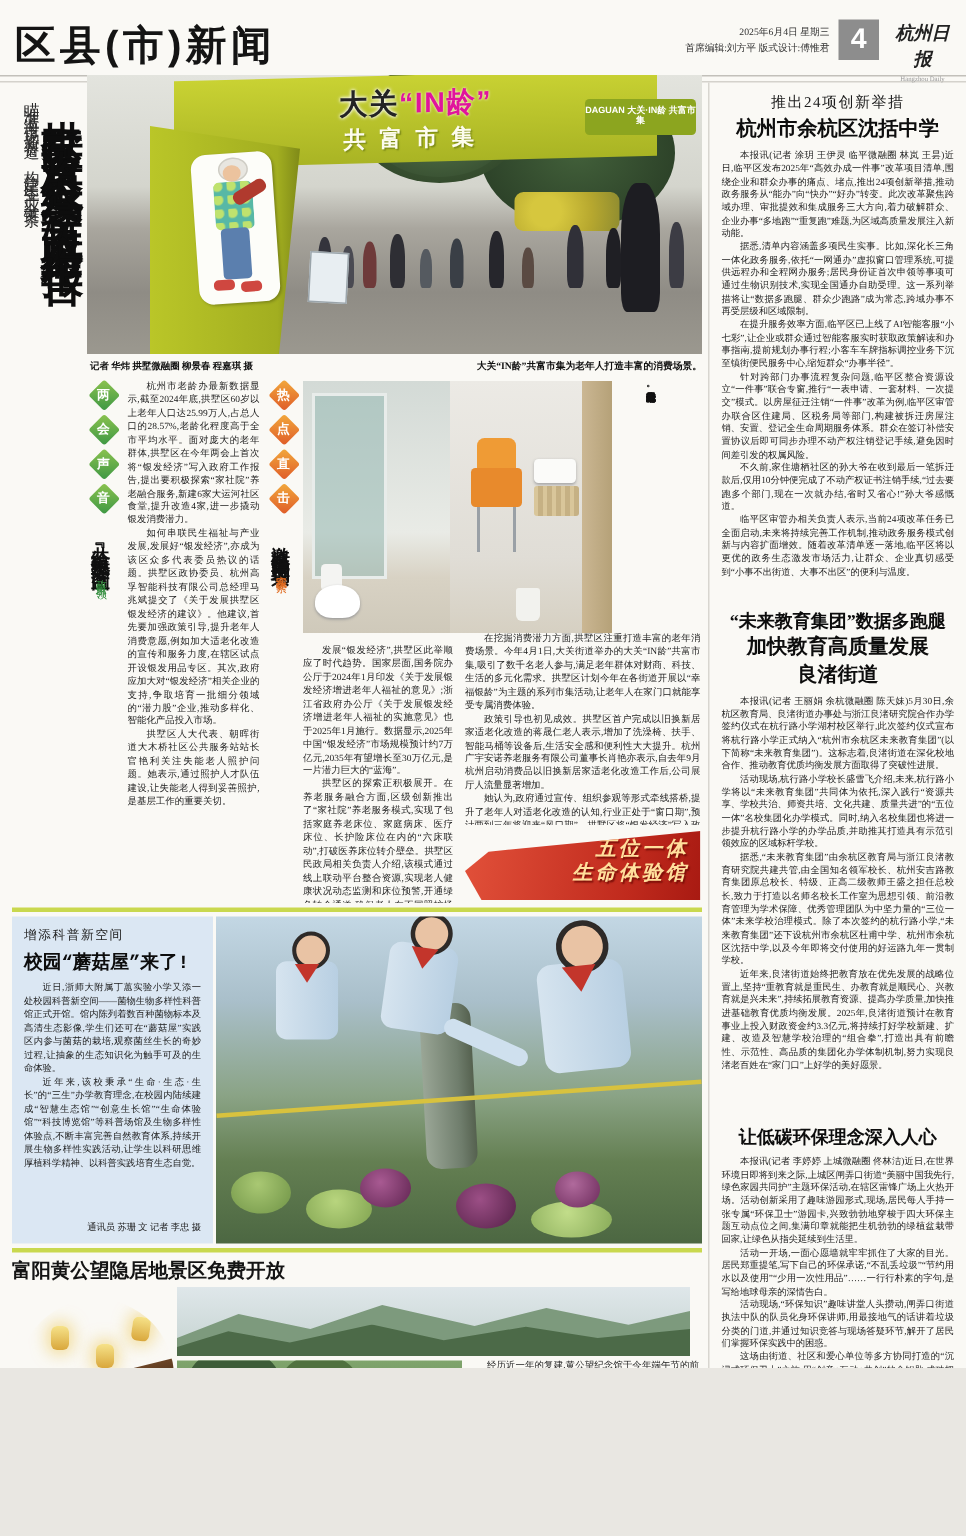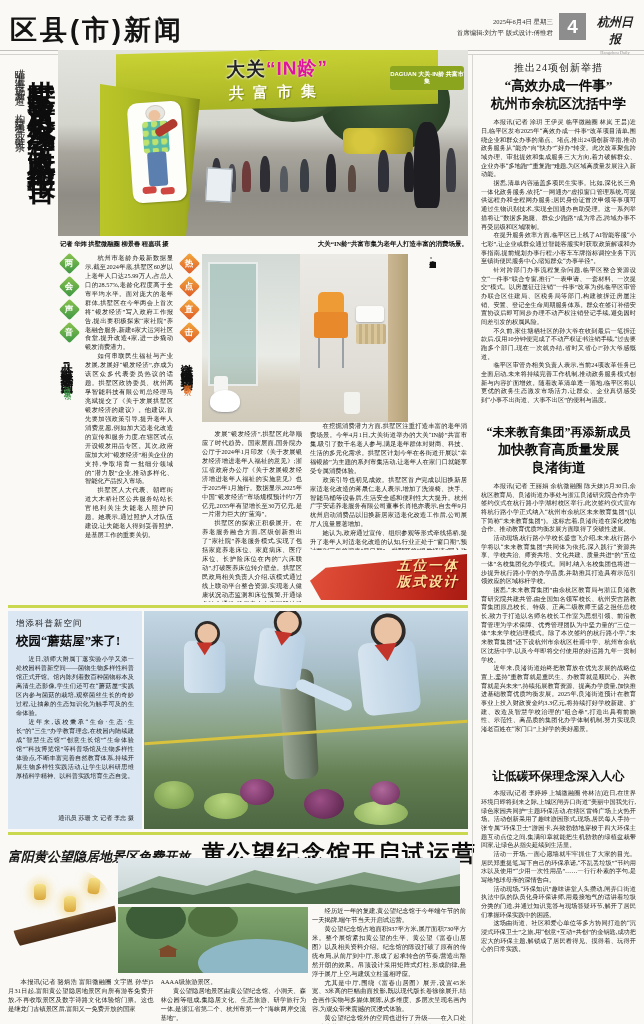--- a/index.html
+++ b/index.html
@@ -1,16 +1,16 @@
 <!DOCTYPE html>
 <html><head>
 <meta charset="utf-8">
 <style>
   html,body{margin:0;padding:0;background:#e9e7e2;}
-  .page{position:relative;width:644px;height:1024px;background:#faf9f5;overflow:hidden;
+  .page{position:relative;width:644px;height:912px;background:#faf9f5;overflow:hidden;
         font-family:"Liberation Serif",serif;color:#1c1c1c;}
   [data-interactable]{box-sizing:border-box;}
 
   
   .section-title{position:absolute;left:10px;top:12px;font-family:"Liberation Sans",sans-serif;
       font-size:27px;font-weight:900;letter-spacing:3px;color:#141414;}
   .hrule1{position:absolute;left:0;top:50px;width:644px;height:1px;background:#c2c0ba;}
   .hrule2{position:absolute;left:0;top:54px;width:644px;height:1px;background:#d4d2cc;}
   .header-right{position:absolute;right:6px;top:10px;display:flex;align-items:flex-start;gap:6px;}
   .date-block{text-align:right;font-size:6.5px;line-height:1.7;color:#333;padding-top:6px;}
@@ -123,21 +123,21 @@
       clip-path:polygon(0 58%,10% 30%,100% 0,100% 100%,7% 100%);}
   .end-banner .txt{position:absolute;right:8px;top:4px;text-align:right;font-family:"Liberation Sans",sans-serif;
       font-weight:900;font-style:italic;font-size:13.5px;line-height:1.15;color:#ffdf9c;
       text-shadow:1px 1px 1px #7c0f08;letter-spacing:2px;}
   .divider-green{position:absolute;left:8px;width:460px;height:3px;background:#c9d84e;}
   .dg1{top:605px;} .dg2{top:832px;}
 
   
   .mushroom-box{position:absolute;left:8px;top:611px;width:134px;height:218px;background:#dbe7f3;padding:7px 8px;}
   .m-kicker{font-size:8.5px;letter-spacing:1px;color:#222;}
-  .m-head{font-family:Liberation Serif, serif;font-size:12.5px;font-weight:900;color:#0d0d0d;margin:3px 0 5px;}
+  .m-head{font-family:Liberation Mono, monospace;font-size:12.5px;font-weight:900;color:#0d0d0d;margin:3px 0 5px;}
   .m-body{font-size:6.2px;line-height:1.45;text-align:justify;height:156px;overflow:hidden;}
   .m-body p{margin:0;text-indent:2em;}
   .m-credit{position:absolute;right:8px;bottom:6px;left:8px;background:#dbe7f3;font-size:6.2px;text-align:right;}
   .mushroom-photo{position:absolute;left:144px;top:611px;width:324px;height:218px;overflow:hidden;
       background:linear-gradient(180deg,#c3d7e4 0%,#a9bfca 26%,#8aa385 55%,#647f52 75%,#4c6742 100%);}
   .stu{position:absolute;}
   .stu .head{position:absolute;width:22px;height:22px;border-radius:50%;background:#e9c3a4;border:3px solid #2e2a28;}
   .stu .torso{position:absolute;top:22px;width:46px;height:58px;border-radius:8px;background:linear-gradient(90deg,#d6e4ef,#b8cfe2);}
   .stu .scarf{position:absolute;top:24px;left:14px;width:0;height:0;border-left:9px solid transparent;
       border-right:9px solid transparent;border-top:14px solid #c3352b;}
@@ -152,21 +152,21 @@
   .veg{position:absolute;border-radius:50%;}
   .vg1{left:96px;top:168px;width:34px;height:26px;background:radial-gradient(circle at 40% 35%,#a85a92,#5f2450);}
   .vg2{left:160px;top:178px;width:40px;height:30px;background:radial-gradient(circle at 40% 35%,#9c4f86,#531f46);}
   .vg3{left:226px;top:170px;width:30px;height:24px;background:radial-gradient(circle at 40% 35%,#b06a9c,#6b2a5a);}
   .vg4{left:60px;top:182px;width:44px;height:26px;background:radial-gradient(circle at 45% 30%,#b8d57e,#7fa24f);}
   .vg5{left:210px;top:190px;width:54px;height:24px;background:radial-gradient(circle at 45% 30%,#c2dd8a,#86a957);}
   .vg6{left:10px;top:170px;width:40px;height:28px;background:radial-gradient(circle at 45% 30%,#a9c873,#6f9346);}
 
   
   .hg-headline{position:absolute;left:8px;top:838px;display:flex;align-items:baseline;gap:12px;white-space:nowrap;}
-  .hg-sub{font-size:13px;font-weight:bold;color:#141414;font-style:italic;}
+  .hg-sub{font-size:13px;font-weight:bold;color:#141414;}
   .hg-main{font-family:"Liberation Sans",sans-serif;font-size:23px;font-weight:900;letter-spacing:2px;color:#0a0a0a;}
   .circle-photo{position:absolute;left:12px;top:866px;width:104px;height:104px;border-radius:50%;overflow:hidden;
       background:radial-gradient(circle at 60% 35%,#4a3categorie 0,#3a2517 30%,#1e130c 80%);
       background:radial-gradient(circle at 60% 35%,#4a3122 0%,#33２ 0,#2c1c10 55%,#160d07 100%);}
   .lantern{position:absolute;width:12px;height:16px;border-radius:4px;background:linear-gradient(#f6e289,#d9a73c);
       box-shadow:0 0 10px 3px rgba(236,200,90,.55);}
   .l1{left:22px;top:18px;} .l2{left:52px;top:30px;} .l3{left:76px;top:12px;transform:rotate(8deg);}
   .beam{position:absolute;left:-6px;top:52px;width:120px;height:16px;background:linear-gradient(#6b4426,#4a2d17);transform:rotate(-14deg);}
   .mtn-photo{position:absolute;left:118px;top:858px;width:342px;height:46px;overflow:hidden;background:linear-gradient(180deg,#dfe7ea,#c4d2cf);}
   .ridge1{position:absolute;left:0;top:6px;width:342px;height:40px;background:#7d9a7d;
@@ -326,21 +326,21 @@
     </div>
     <div class="bodytext tc3" data-interactable="false">
       <p data-interactable="false">在挖掘消费潜力方面,拱墅区注重打造丰富的老年消费场景。今年4月1日,大关街道举办的大关“IN龄”共富市集,吸引了数千名老人参与,满足老年群体对财商、科技、生活的多元化需求。拱墅区计划今年在各街道开展以“幸福银龄”为主题的系列市集活动,让老年人在家门口就能享受专属消费体验。</p>
       <p data-interactable="false">政策引导也初见成效。拱墅区首户完成以旧换新居家适老化改造的蒋晟仁老人表示,增加了洗澡椅、扶手、智能马桶等设备后,生活安全感和便利性大大提升。杭州广宇安诺养老服务有限公司董事长肖艳亦表示,自去年9月杭州启动消费品以旧换新居家适老化改造工作后,公司展厅人流量显著增加。</p>
       <p data-interactable="false">她认为,政府通过宣传、组织参观等形式牵线搭桥,提升了老年人对适老化改造的认知,行业正处于“窗口期”,预计两到三年将迎来“风口期”。拱墅区将“银发经济”写入政府工作报告,更坚定了企业的发展信心。</p>
 
     </div>
     <div class="end-banner" data-interactable="false">
       <div class="txt">
         <div data-interactable="false">五位一体</div>
-        <div data-interactable="false">版式设计</div>
+        <div data-interactable="false">生命体验馆</div>
       </div>
     </div>
   </div>
 
   <div class="divider-green dg1" data-interactable="false"></div>
 
   <div class="mushroom-box" data-interactable="false">
     <div class="m-kicker" data-interactable="false">增添科普新空间</div>
     <div class="m-head" data-interactable="false">校园“蘑菇屋”来了!</div>
     <div class="m-body" data-interactable="false">
@@ -373,21 +373,20 @@
       <div class="veg vg6"></div>
     <div class="veg vg1"></div>
       <div class="veg vg2"></div>
       <div class="veg vg3"></div>
   </div>
 
   <div class="divider-green dg2" data-interactable="false"></div>
 
   <div class="hg-headline" data-interactable="false">
     <span class="hg-sub" data-interactable="false">富阳黄公望隐居地景区免费开放</span>
-    <span class="hg-main" data-interactable="false">黄公望纪念馆开启试运营</span>
   </div>
   <div class="circle-photo" data-interactable="false">
     <div class="beam"></div>
     <div class="lantern l1"></div>
       <div class="lantern l2"></div>
       <div class="lantern l3"></div>
   </div>
   <div class="mtn-photo" data-interactable="false">
     <div class="ridge1"></div>
       <div class="ridge2"></div>
@@ -411,35 +410,34 @@
     <p data-interactable="false">经历近一年的复建,黄公望纪念馆于今年端午节的前一天揭牌,端午节当天开启试运营。</p>
     <p data-interactable="false">黄公望纪念馆占地面积937平方米,展厅面积730平方米。整个展馆紧扣黄公望的生平、黄公望《富春山居图》以及相关资料介绍。纪念馆的陈设打破了原有的传统布局,从前厅到中厅,形成了起承转合的节奏,营造出豁然开朗的效果。吊顶设计采用矩阵式灯柱,形成韵律,悬浮于展厅上空,与建筑立柱遥相呼应。</p>
     <p data-interactable="false">尤其是中厅,围绕《富春山居图》展开,设置45米宽、3米高的巨幅曲面投影,既以现代版长卷徐徐展开,结合画作实物与多媒体展陈,从多维度、多层次呈现名画内容,为观众带来震撼的沉浸式体验。</p>
     <p data-interactable="false">黄公望纪念馆外的空间也进行了升级——在入口处打造大草坪,为游客提供休闲、休憩空间;广场上设置花境绿植,以黄公望雕像为中心布局,辅以黄公望诗句,营造雅致、和谐的文化氛围;在纪念馆前的“白鹤潭”建造了亲水平台和宋式风格木栏杆,游客可凭栏观赏纪念馆全貌,提升景观的观赏性与体验感。</p>
   </div>
 
   <div class="sidebar" data-interactable="false">
     <div class="sb-art sb1" data-interactable="false">
       <div class="sb-kicker" data-interactable="false">推出24项创新举措</div>
       <div class="sb-head" data-interactable="false">
-        <div>“高效办成一件事”</div>
         <div>杭州市余杭区沈括中学</div>
       </div>
       <div class="sb-body" data-interactable="false">
         <p data-interactable="false">本报讯(记者 涂玥 王伊灵 临平微融圈 林岚 王昙)近日,临平区发布2025年“高效办成一件事”改革项目清单,围绕企业和群众办事的痛点、堵点,推出24项创新举措,推动政务服务从“能办”向“快办”“好办”转变。此次改革聚焦跨域办理、审批提效和集成服务三大方向,着力破解群众、企业办事“多地跑”“重复跑”难题,为区域高质量发展注入新动能。</p>
         <p data-interactable="false">据悉,清单内容涵盖多项民生实事。比如,深化长三角一体化政务服务,依托“一网通办”虚拟窗口管理系统,可提供远程办和全程网办服务;居民身份证首次申领等事项可通过生物识别技术,实现全国通办自助受理。这一系列举措将让“数据多跑腿、群众少跑路”成为常态,跨域办事不再受层级和区域限制。</p>
         <p data-interactable="false">在提升服务效率方面,临平区已上线了AI智能客服“小七彩”,让企业或群众通过智能客服实时获取政策解读和办事指南,提前规划办事行程;小客车车牌指标调控业务下沉至镇街便民服务中心,缩短群众“办事半径”。</p>
         <p data-interactable="false">针对跨部门办事流程复杂问题,临平区整合资源设立“一件事”联合专窗,推行“一表申请、一套材料、一次提交”模式。以房屋征迁注销“一件事”改革为例,临平区审管办联合区住建局、区税务局等部门,构建被拆迁房屋注销、安置、登记全生命周期服务体系。群众在签订补偿安置协议后即可同步办理不动产权注销登记手续,避免因时间差引发的权属风险。</p>
         <p data-interactable="false">不久前,家住塘栖社区的孙大爷在收到最后一笔拆迁款后,仅用10分钟便完成了不动产权证书注销手续,“过去要跑多个部门,现在一次就办结,省时又省心!”孙大爷感慨道。</p>
         <p data-interactable="false">临平区审管办相关负责人表示,当前24项改革任务已全面启动,未来将持续完善工作机制,推动政务服务模式创新与内容扩面增效。随着改革清单逐一落地,临平区将以更优的政务生态激发市场活力,让群众、企业真切感受到“小事不出街道、大事不出区”的便利与温度。</p>
       </div>
     </div>
     <div class="sb-art sb2" data-interactable="false">
       <div class="sb-head" data-interactable="false">
-        <div class="l-light">“未来教育集团”再添新成员</div>
+        <div class="l-light">“未来教育集团”数据多跑腿</div>
         <div>加快教育高质量发展</div>
         <div>良渚街道</div>
       </div>
       <div class="sb-body" data-interactable="false">
         <p data-interactable="false">本报讯(记者 王丽娟 余杭微融圈 陈天妹)5月30日,余杭区教育局、良渚街道办事处与浙江良渚研究院合作办学签约仪式在杭行路小学湖村校区举行,此次签约仪式宣布将杭行路小学正式纳入“杭州市余杭区未来教育集团”(以下简称“未来教育集团”)。这标志着,良渚街道在深化校地合作、推动教育优质均衡发展方面取得了突破性进展。</p>
         <p data-interactable="false">活动现场,杭行路小学校长盛雪飞介绍,未来,杭行路小学将以“未来教育集团”共同体为依托,深入践行“资源共享、学校共治、师资共培、文化共建、质量共进”的“五位一体”名校集团化办学模式。同时,纳入名校集团也将进一步提升杭行路小学的办学品质,并助推其打造具有示范引领效应的区域标杆学校。</p>
         <p data-interactable="false">据悉,“未来教育集团”由余杭区教育局与浙江良渚教育研究院共建共管,由全国知名领军校长、杭州安吉路教育集团原总校长、特级、正高二级教师王盛之担任总校长,致力于打造以名师名校长工作室为思想引领、前沿教育管理为学术保障、优秀管理团队为中坚力量的“三位一体”未来学校治理模式。除了本次签约的杭行路小学,“未来教育集团”还下设杭州市余杭区杜甫中学、杭州市余杭区沈括中学,以及今年即将交付使用的好运路九年一贯制学校。</p>
         <p data-interactable="false">近年来,良渚街道始终把教育放在优先发展的战略位置上,坚持“重教育就是重民生、办教育就是顺民心、兴教育就是兴未来”,持续拓展教育资源、提高办学质量,加快推进基础教育优质均衡发展。2025年,良渚街道预计在教育事业上投入财政资金约3.3亿元,将持续打好学校新建、扩建、改造及智慧学校治理的“组合拳”,打造出具有前瞻性、示范性、高品质的集团化办学体制机制,努力实现良渚老百姓在“家门口”上好学的美好愿景。</p>
       </div>
     </div>

